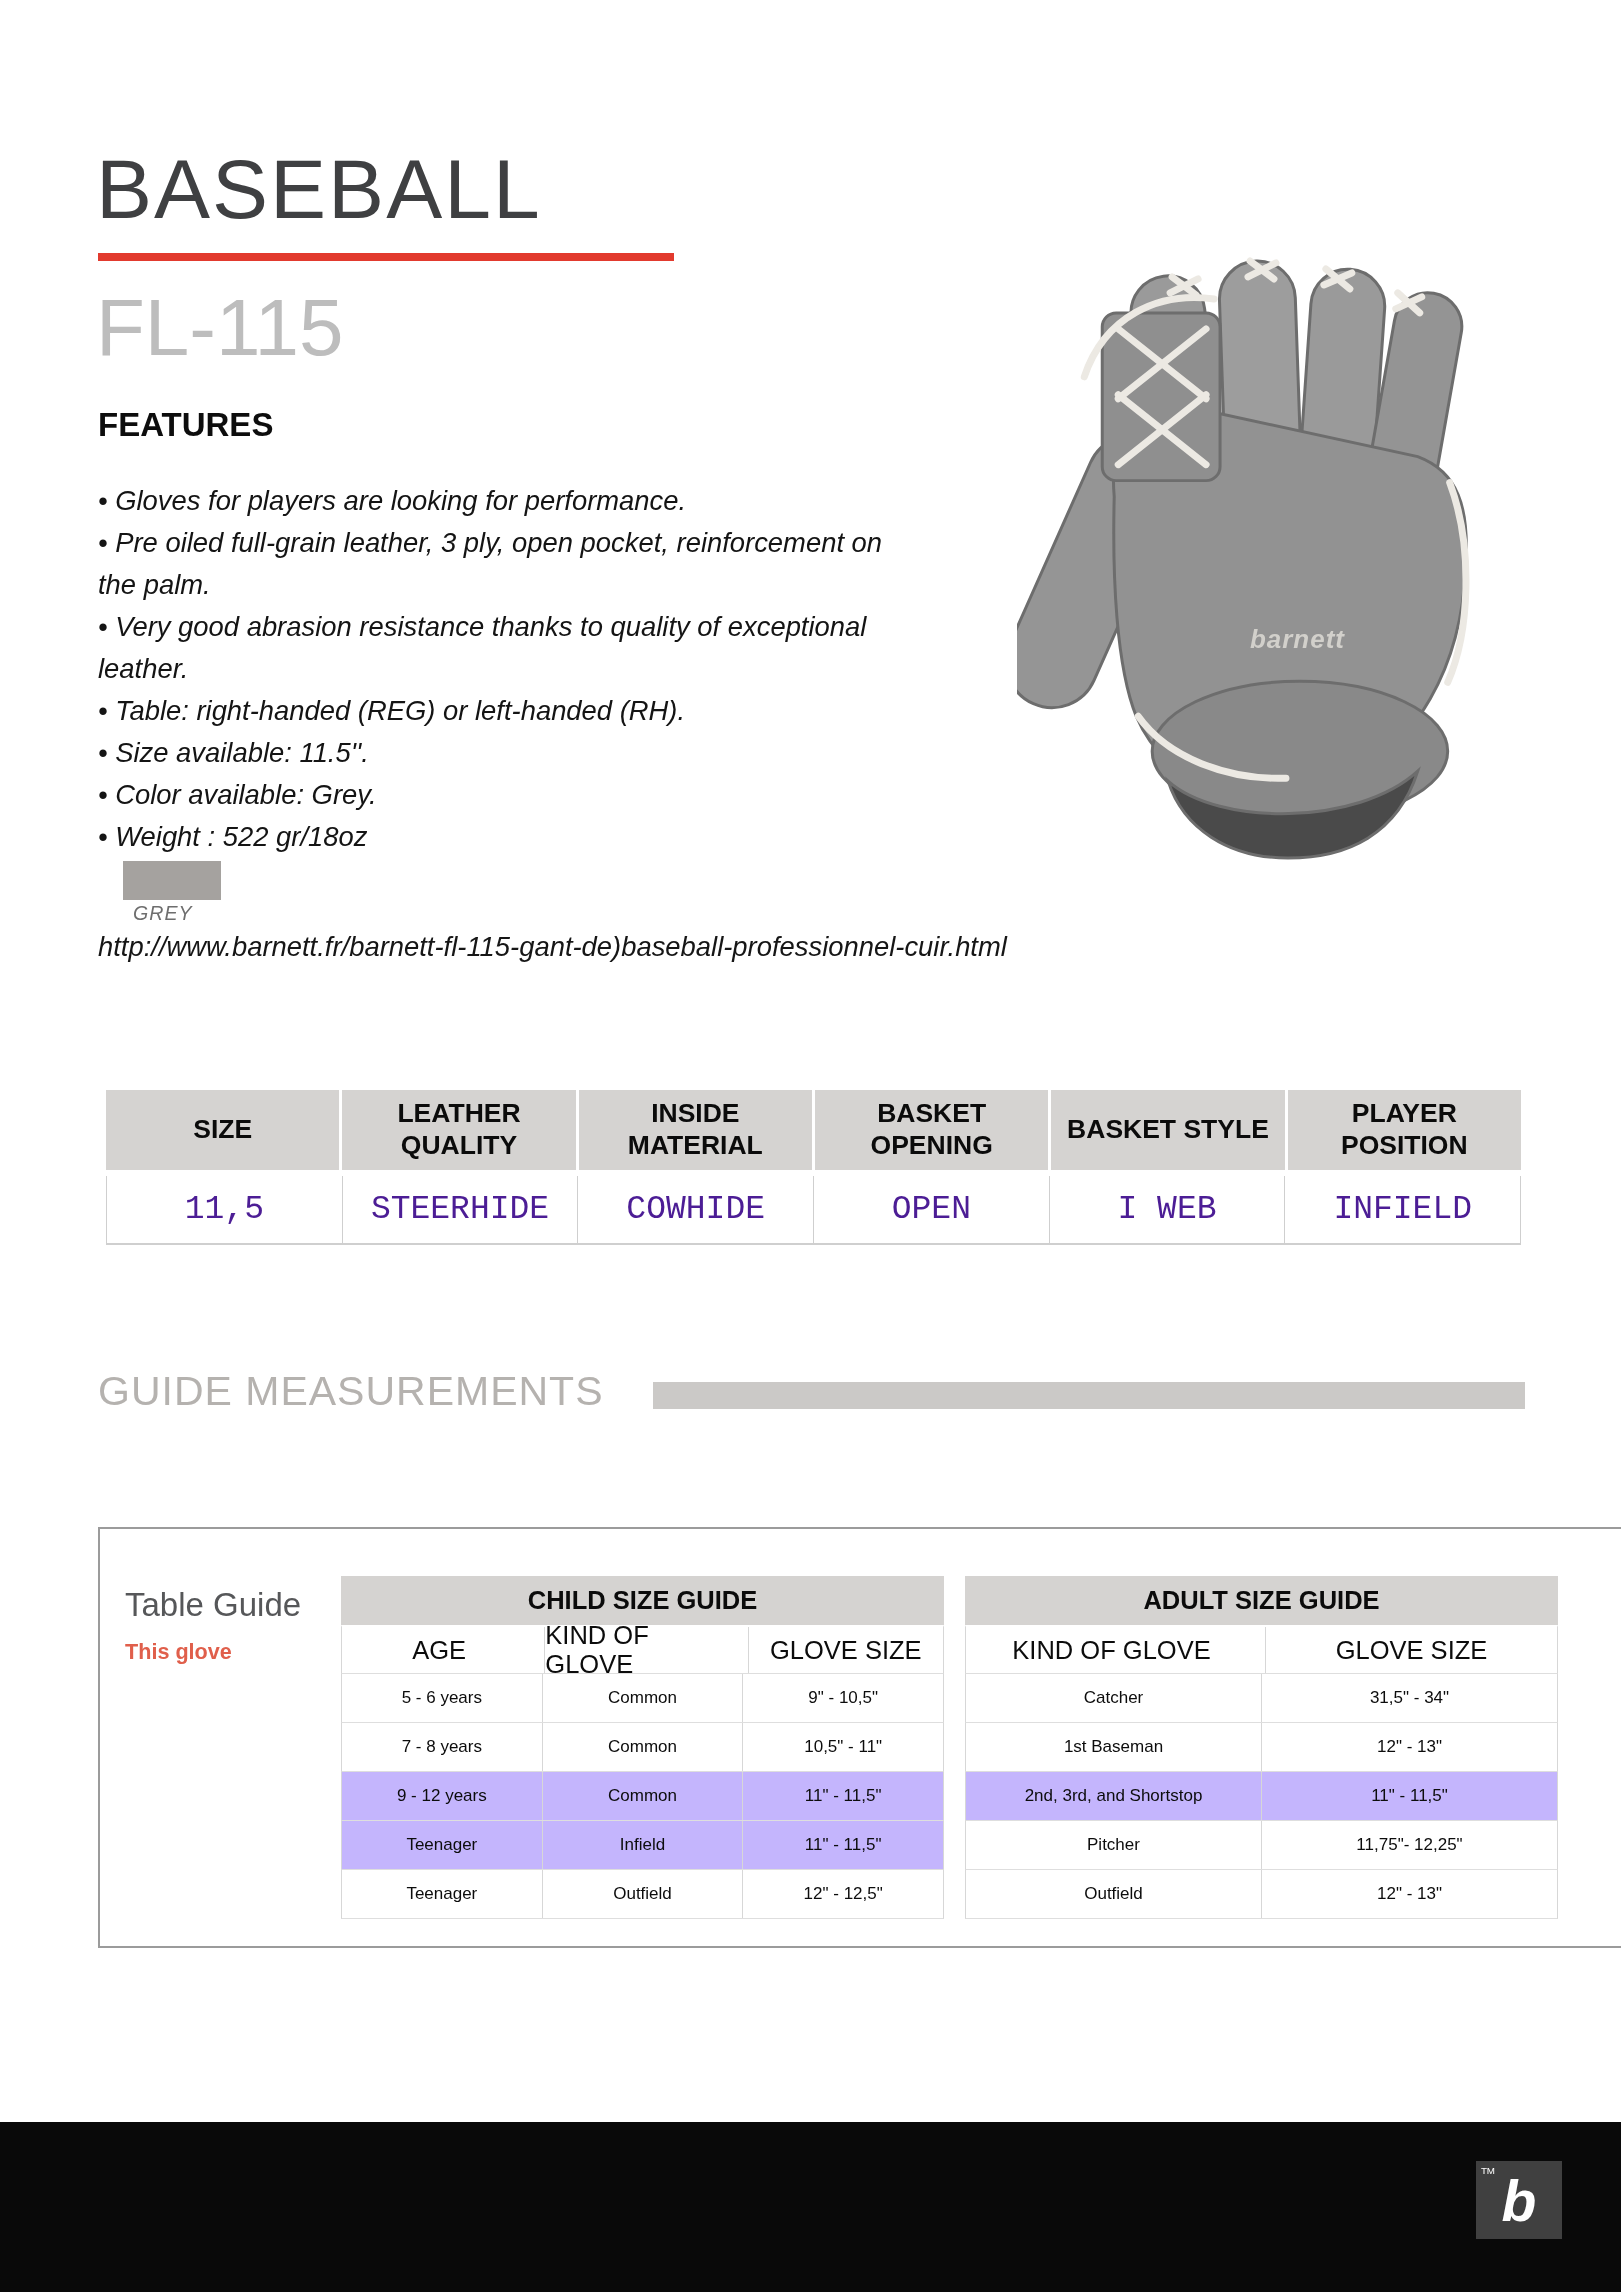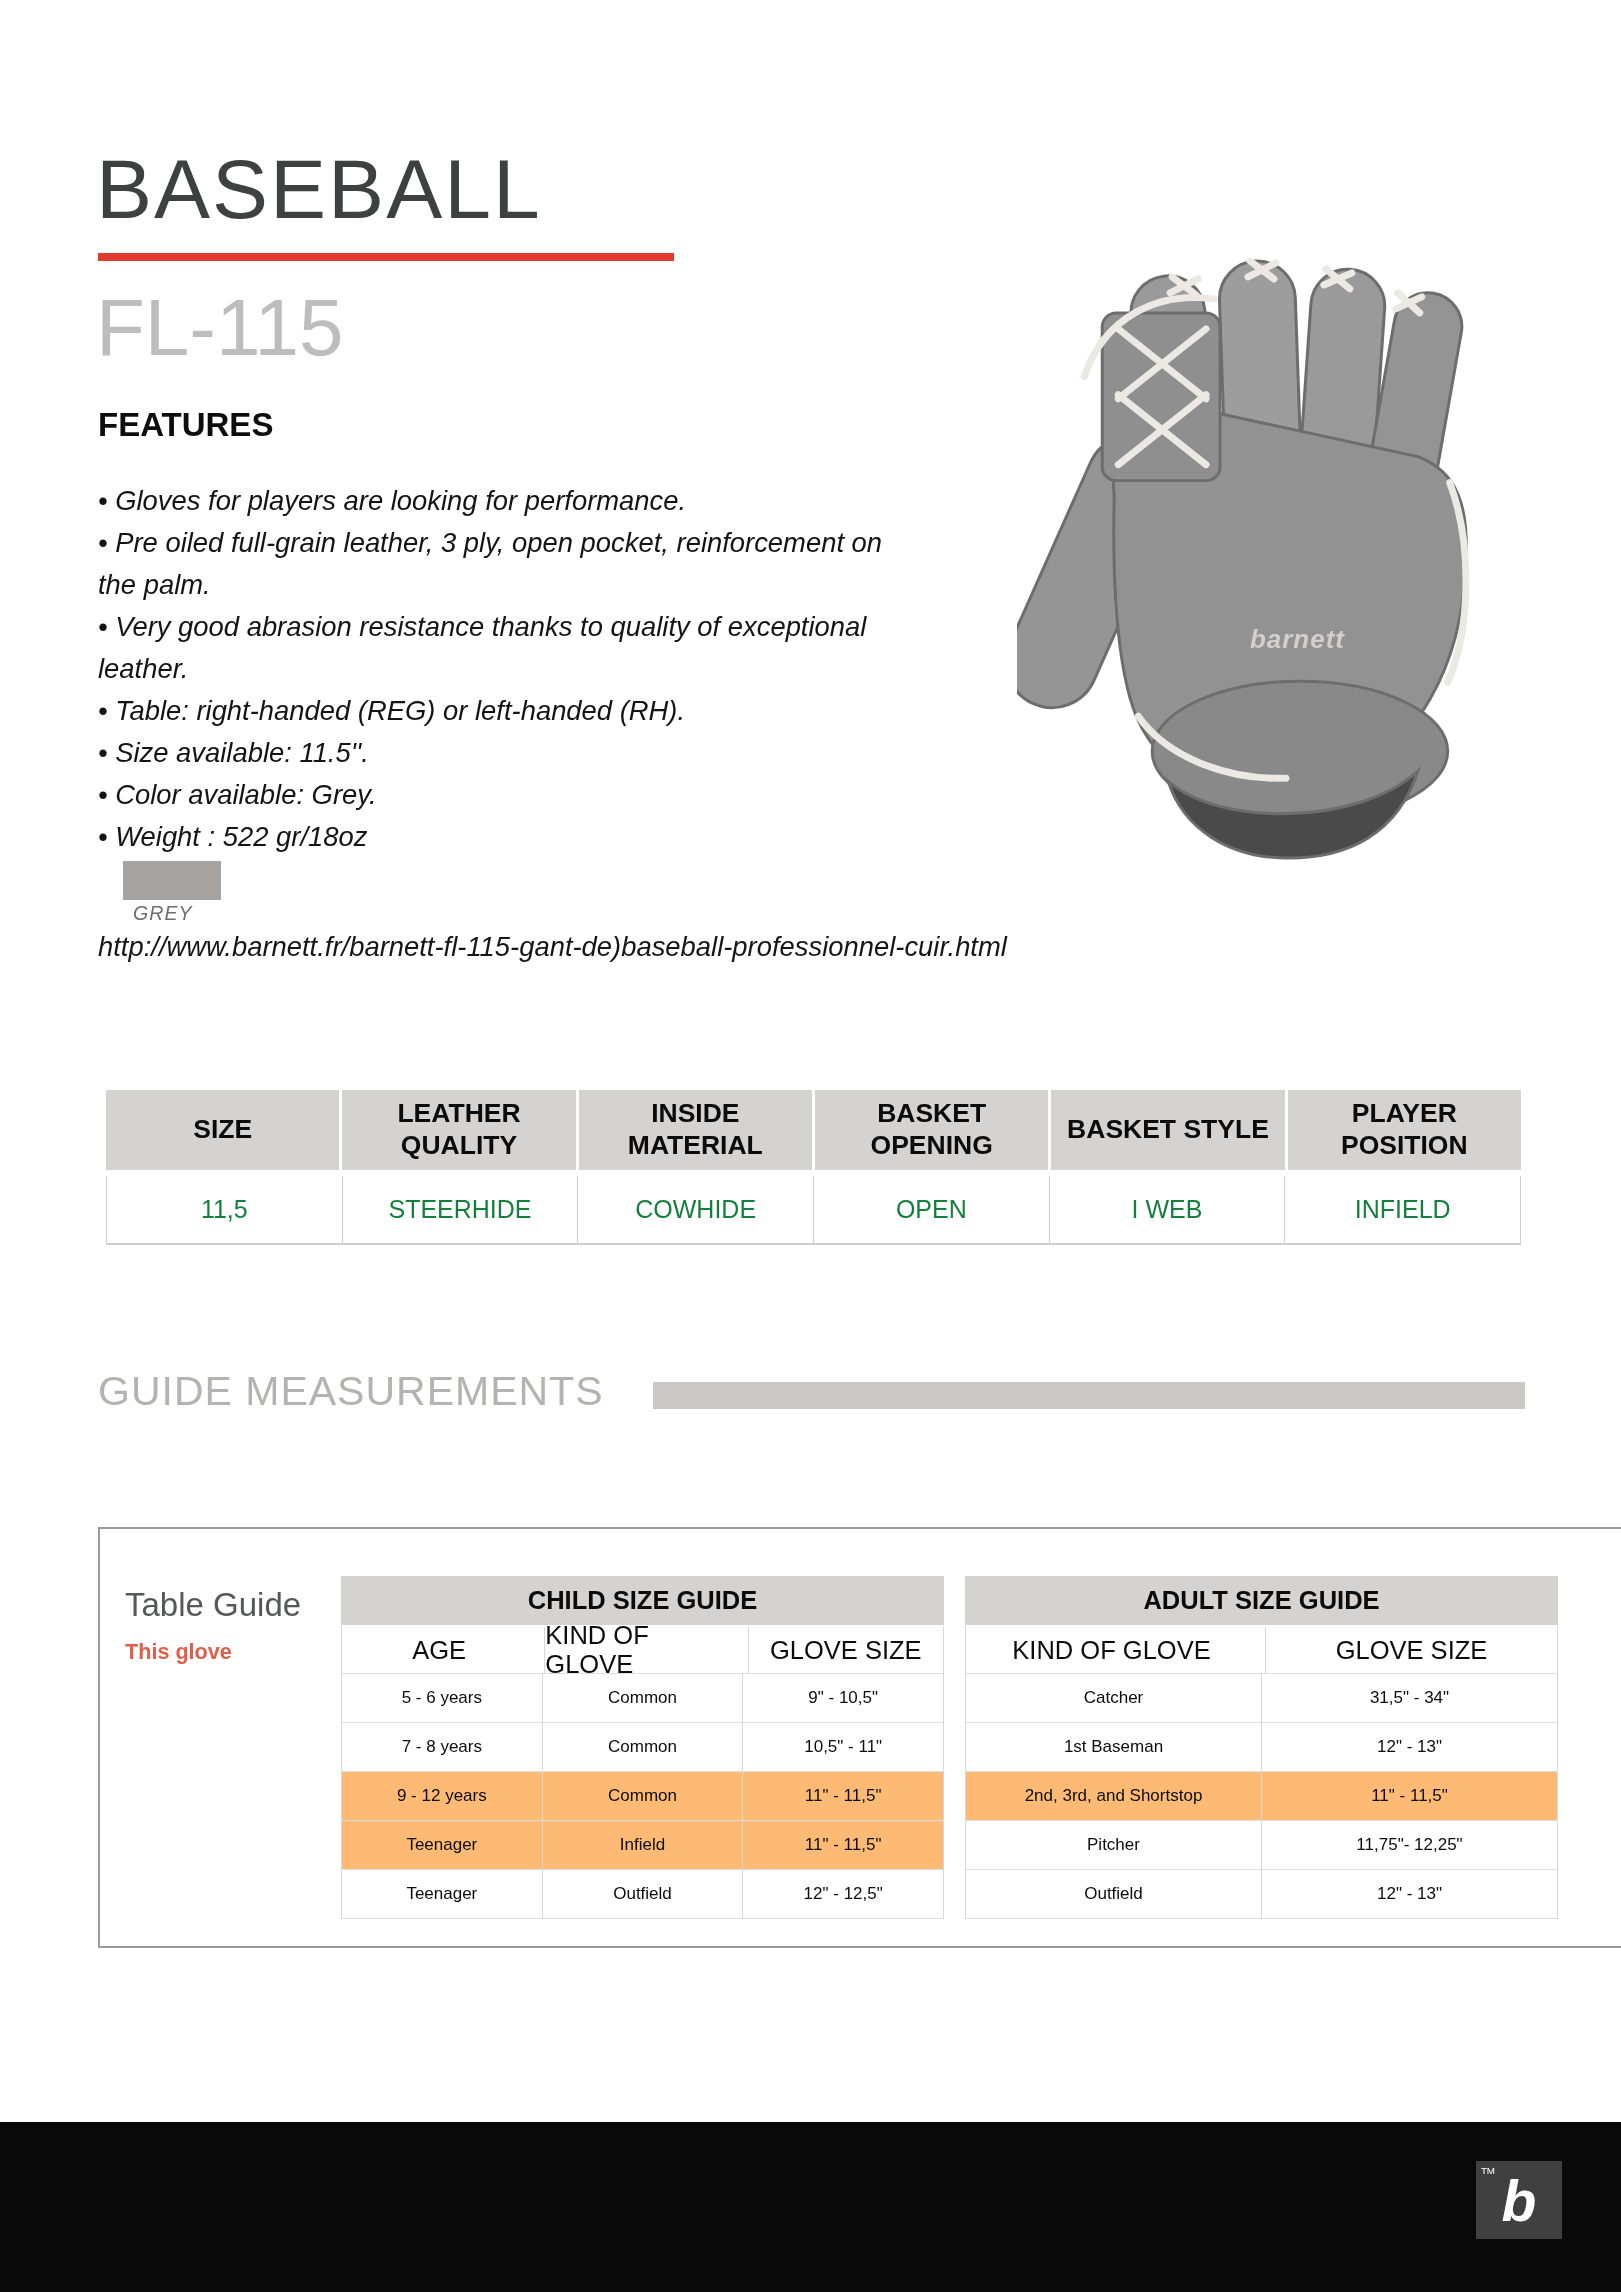--- a/index.html
+++ b/index.html
@@ -20,21 +20,21 @@
   #url{left:98px;top:931px;font-size:27.4px;font-style:italic;color:#161616;}
 
   
   #spec{left:106px;top:1090px;width:1415px;}
   .spec-head{display:flex;background:#d5d3d1;height:80px;}
   .spec-hcell{flex:1;display:flex;align-items:center;justify-content:center;text-align:center;
               font-weight:bold;font-size:26.5px;color:#0b0b0b;white-space:pre-line;line-height:1.2;}
   .spec-hcell + .spec-hcell{border-left:3.9px solid #ffffff;}
   .spec-row{display:flex;height:67px;margin-top:5.9px;border-bottom:2px solid #cfcfcf;
             border-left:1px solid #cfcfcf;border-right:1px solid #cfcfcf;}
-  .spec-cell{flex:1;display:flex;align-items:center;justify-content:center;font-size:25px;color:#15803d;}
+  .spec-cell{flex:1;display:flex;align-items:center;justify-content:center;font-size:33px;color:#4c1d95;font-family:Liberation Mono, monospace;}
   .spec-cell + .spec-cell{border-left:1px solid #cfcfcf;}
 
   
   #guide-h{left:98px;top:1368px;font-size:41px;color:#b5b2af;letter-spacing:1px;}
   #guide-bar{left:653px;top:1382px;width:872px;height:27.4px;background:#cbc9c7;}
 
   
   #guide-box{left:98px;top:1527px;width:1525px;height:421px;background:#ffffff;
              border:2px solid #9b9b9b;border-right:none;box-sizing:border-box;}
   #panel-title{left:125px;top:1586px;font-size:33px;color:#565759;}
@@ -43,21 +43,21 @@
   .size-table{position:absolute;background:#fff;}
   #child-table{left:341px;top:1576px;width:603px;}
   #adult-table{left:965px;top:1576px;width:593px;}
   .band{height:49px;background:#d5d3d1;display:flex;align-items:center;justify-content:center;
         font-weight:bold;font-size:25.5px;color:#0b0b0b;}
   .trow{display:flex;height:49px;border-left:1px solid #d7d7d7;border-right:1px solid #d7d7d7;
         border-bottom:1px solid #dedede;box-sizing:border-box;}
   .trow.head{border-top:2px solid #ffffff;gap:8px;}
   .tcell{flex:1;display:flex;align-items:center;justify-content:center;font-size:17px;color:#0c0c0c;}
   .tcell + .tcell{border-left:1px solid #d7d7d7;}
-  .trow.hl{background:#fdba74;justify-content:flex-end;}
+  .trow.hl{background:#c4b5fd;justify-content:flex-end;}
   .trow.head .tcell{font-size:25.5px;}
 
   
   #footer{left:0;top:2122px;width:1621px;height:171px;background:#090909;}
   #logo{left:1476px;top:2161px;width:86px;height:78px;background:#404040;}
   #logo-b{position:absolute;left:0;top:2px;width:86px;height:76px;display:flex;align-items:center;
           justify-content:center;color:#ffffff;font-size:57px;font-weight:bold;font-style:italic;}
   #logo-tm{position:absolute;left:4.9px;top:3.9px;color:#ffffff;font-size:9.8px;}
 </style>
 </head>

